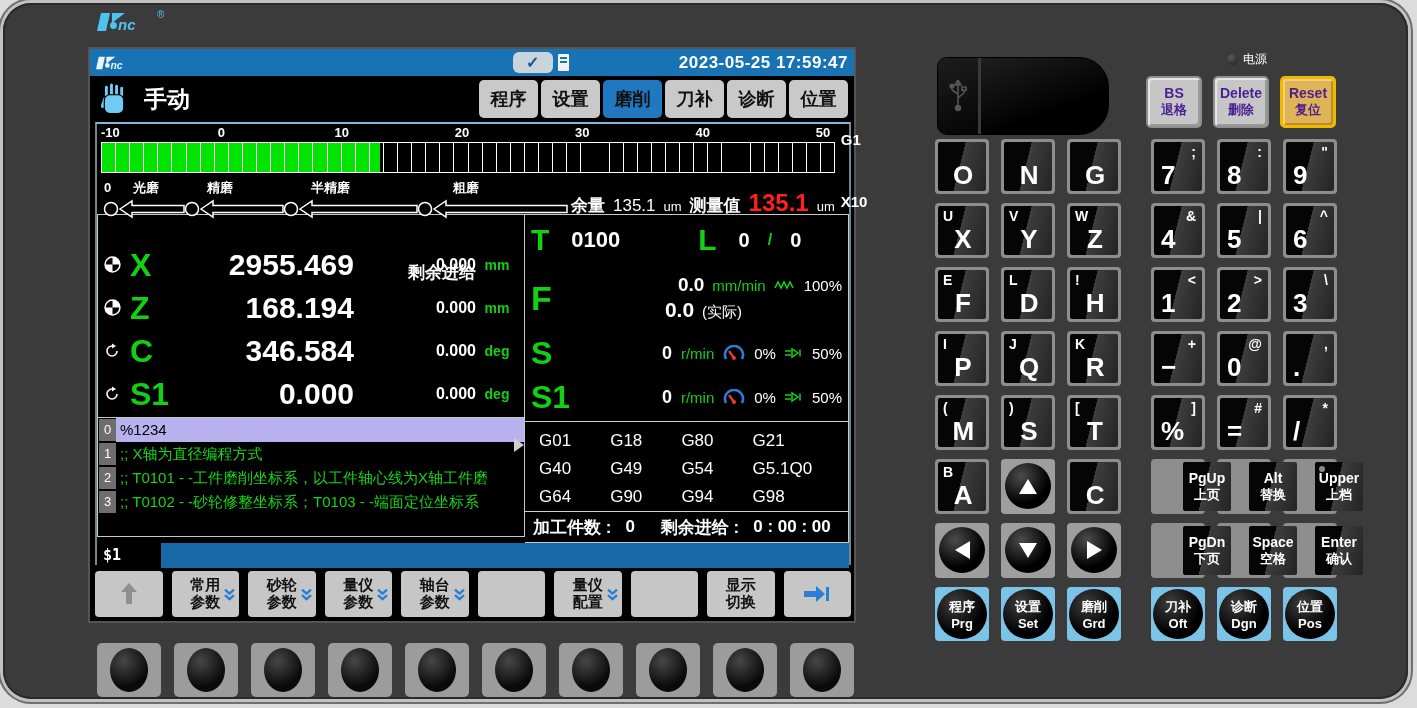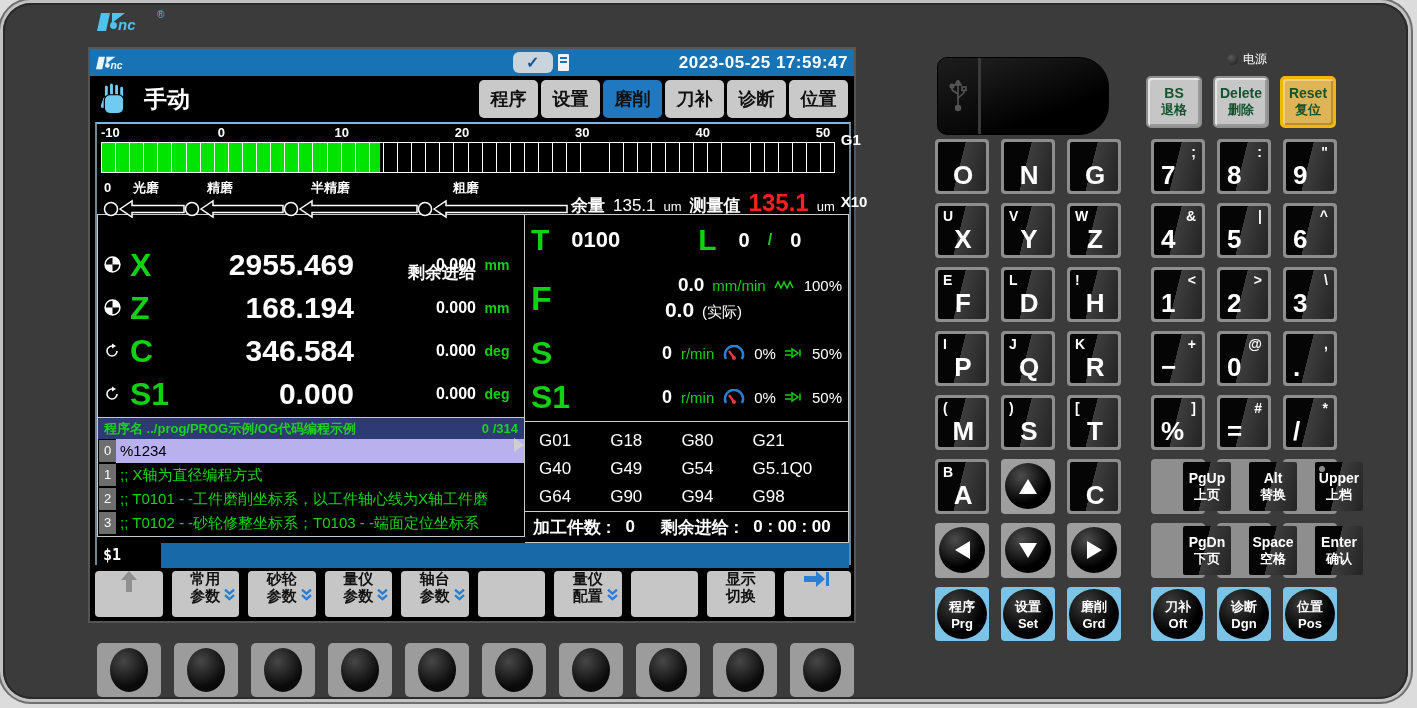--- a/index.html
+++ b/index.html
@@ -81,33 +81,33 @@
   .s-row .sp{margin-left:auto;}
   .divider{border-top:1px solid #cfcfcf;margin:2px -6px 0 -6px;}
   .gcode-grid{display:grid;grid-template-columns:1fr 1fr 1fr 1.2fr;row-gap:8px;padding:9px 4px 4px 8px;color:#fff;font-size:17px;}
   .counters{display:flex;align-items:center;gap:14px;color:#fff;font-size:17px;font-weight:bold;height:30px;margin-top:auto;}
   
   .chan-bar{height:25px;display:flex;}
   .chan-label{width:58px;background:#000;color:#fff;font-weight:bold;font-size:15px;padding-left:6px;line-height:25px;font-family:"DejaVu Sans Mono",monospace;}
   .chan-fill{flex:1;background:#1769a8;}
   
   .softkeys{position:absolute;left:5px;top:522px;width:756px;height:46px;display:flex;gap:9px;}
-  .softkey{flex:1;background:#c6c6c6;border-radius:4px;display:flex;justify-content:center;color:#111;font-size:15px;font-weight:bold;line-height:1.12;text-align:center;cursor:pointer;position:relative;}
+  .softkey{flex:1;background:#c6c6c6;border-radius:4px;display:flex;align-items:center;justify-content:center;color:#111;font-size:15px;font-weight:bold;line-height:1.12;text-align:center;cursor:pointer;position:relative;}
   .sk-chev{position:absolute;right:4px;top:50%;transform:translateY(-42%);}
   
   .knob-row{position:absolute;left:94px;top:640px;display:flex;gap:13px;}
   .knob{width:64px;height:54px;background:#9c9c9c;border-radius:5px;display:flex;align-items:center;justify-content:center;cursor:pointer;}
   .knob i{display:block;width:38px;height:44px;border-radius:50%;background:radial-gradient(circle at 36% 30%,#474747,#0a0a0a 65%);}
   
   .usb-cover{position:absolute;left:934px;top:54px;width:170px;height:76px;background:linear-gradient(160deg,#242424,#000 70%);border-radius:10px 30px 30px 10px;border:1px solid #000;display:flex;}
   .usb-port{width:40px;border-right:3px solid #3a3a3a;display:flex;align-items:center;justify-content:center;border-radius:10px 0 0 10px;background:linear-gradient(160deg,#1d1d1d,#050505);}
   .power{position:absolute;left:1224px;top:48px;display:flex;align-items:center;gap:5px;color:#fff;font-size:12px;}
   .led{width:11px;height:11px;border-radius:50%;background:radial-gradient(circle at 35% 30%,#5a5a5a,#1c1c1c);}
   .editkeys{position:absolute;left:1143px;top:73px;display:flex;gap:11px;}
-  .ekey{width:56px;height:52px;background:#c6c6c6;border:2px solid #8f8f8f;border-radius:5px;box-sizing:border-box;display:flex;flex-direction:column;align-items:center;justify-content:center;color:#14532d;cursor:pointer;box-shadow:inset 2px 2px 0 #e6e6e6,inset -2px -2px 0 #9a9a9a;}
+  .ekey{width:56px;height:52px;background:#c6c6c6;border:2px solid #8f8f8f;border-radius:5px;box-sizing:border-box;display:flex;flex-direction:column;align-items:center;justify-content:center;color:#4c1d95;cursor:pointer;box-shadow:inset 2px 2px 0 #e6e6e6,inset -2px -2px 0 #9a9a9a;}
   .ekey .en{font-size:14px;font-weight:bold;}
   .ekey .zh{font-size:13px;font-weight:bold;}
   .ekey.reset{background:#dfb457;border:3px solid #f2b800;box-shadow:inset 2px 2px 0 #f0d089,inset -2px -2px 0 #b88f2e;}
   
   .kb{position:absolute;left:932px;top:136px;}
   .kb-row{display:flex;gap:12px;margin-bottom:9px;}
   .kb-gap{width:6px;}
   .key{width:54px;height:55px;background:#8e8e8e;border-radius:4px;padding:3px;box-sizing:border-box;cursor:pointer;}
   .kface{width:100%;height:100%;border-radius:2px;background:linear-gradient(104deg,#050505 46%,#3d3d3d 46%,#262626 95%);position:relative;color:#fff;}
   .kmain{position:absolute;font-size:26px;font-weight:bold;line-height:1;}
@@ -279,24 +279,20 @@
                     <polygon points="8,0.5 12,3 8,5.5" fill="#fff"></polygon>
                   </svg>
               <span class="axis-name">S1</span>
               <span class="axis-val">0.000</span>
               <span class="axis-rem">0.000</span>
               <span class="axis-unit">deg</span>
             </div>
           </div>
 
           <div class="program">
-            <div class="prog-head">
-              <span>程序名 ../prog/PROG示例/OG代码编程示例</span>
-              <span class="prog-count">0 /314</span>
-            </div>
             <div class="prog-line sel">
               <span class="ln">0</span>
               <span class="ltext">%1234</span>
             </div>
             <div class="prog-line">
               <span class="ln">1</span>
               <span class="ltext">;; X轴为直径编程方式</span>
             </div>
             <div class="prog-line">
               <span class="ln">2</span>

